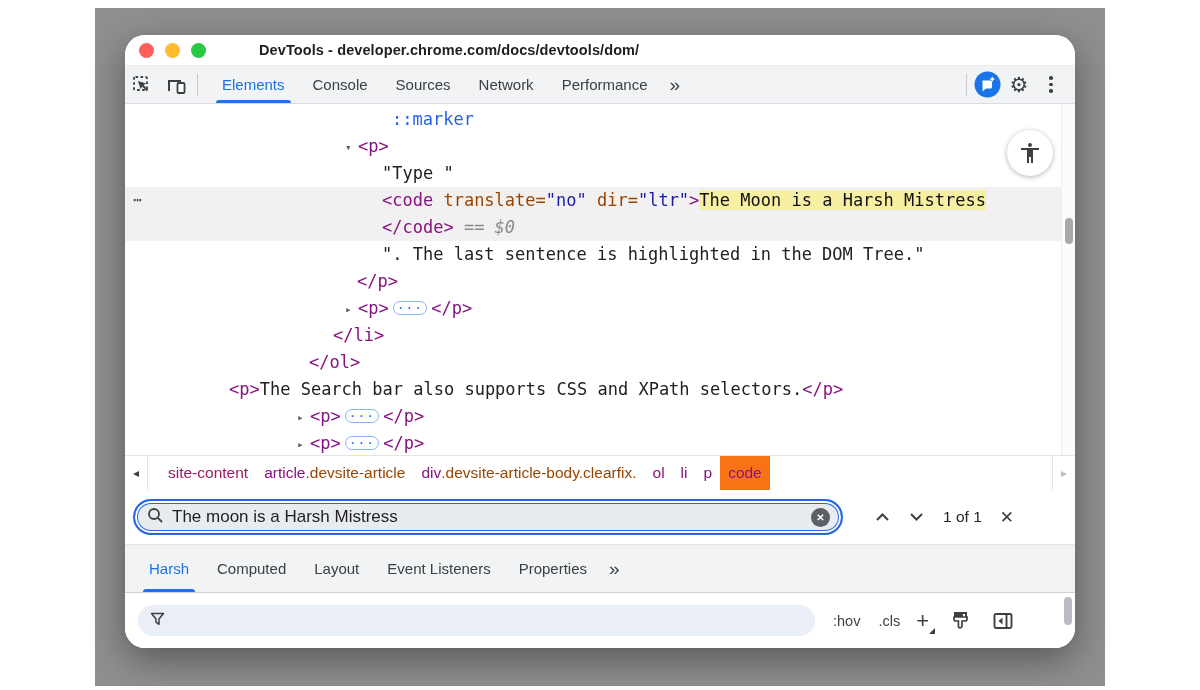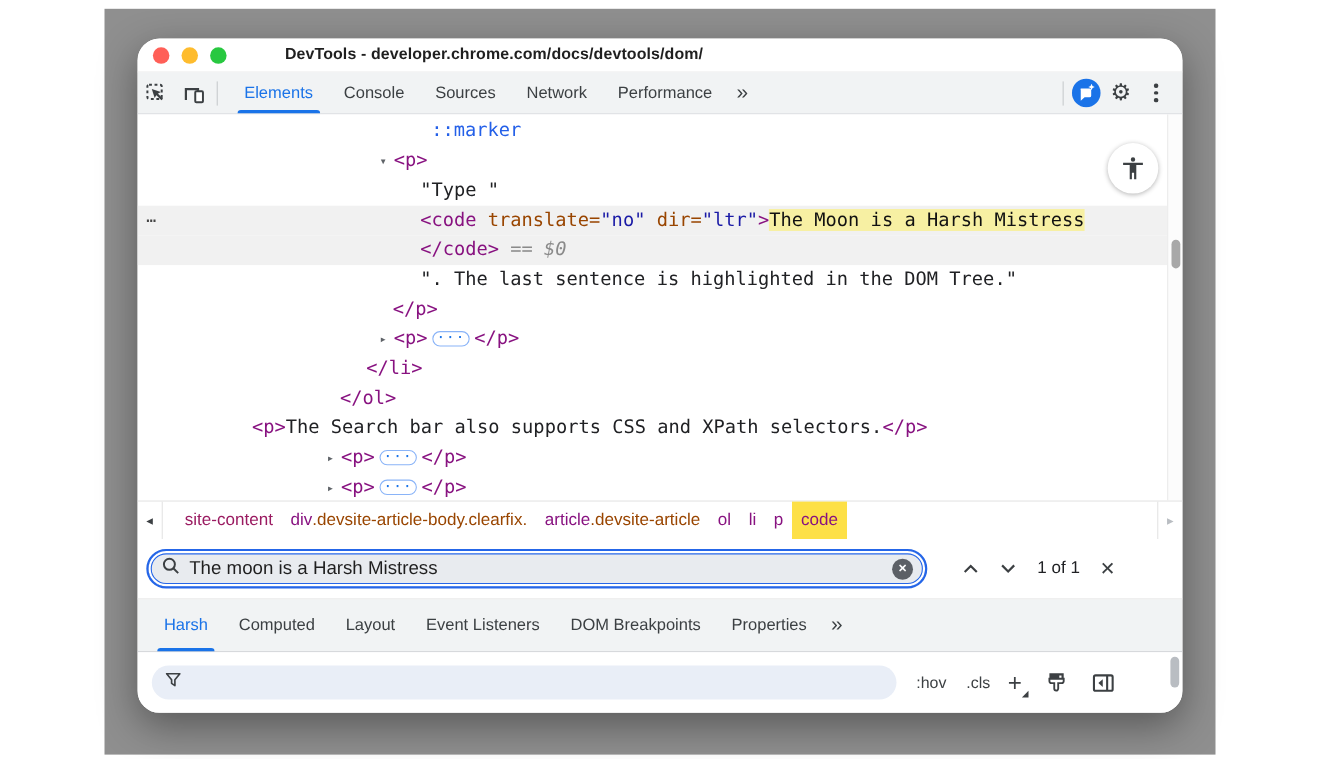--- a/index.html
+++ b/index.html
@@ -64,21 +64,21 @@
               justify-content:center; cursor:pointer; }
 
   
   .crumbbar { position:absolute; left:0; top:420px; width:100%; height:35px; background:#ffffff;
               border-top:1px solid #e4e4e4; display:flex; align-items:stretch; font-size:15.5px; }
   .crumb-nav { width:23px; display:flex; align-items:center; justify-content:center; color:#3c4043;
                border-right:1px solid #e4e4e4; cursor:pointer; font-size:12px; }
   .crumb-nav.right { margin-left:auto; border-right:none; border-left:1px solid #e4e4e4; color:#b9bdc2; }
   .crumb-list { display:flex; align-items:stretch; padding-left:12px; }
   .crumb { display:flex; align-items:center; padding:0 8px; cursor:pointer; white-space:nowrap; }
-  .crumb-sel { background:#fde047;text-align:right; }
+  .crumb-sel { background:#f97316;text-align:right; }
   .cp-idc { color:#9a1b61; }
   .cp-tag { color:#881280; }
   .cp-cls { color:#994500; }
 
   
   .searchrow { position:absolute; left:0; top:455px; width:100%; height:55px; background:#ffffff;
                border-bottom:1px solid #e4e4e4; display:flex; align-items:center; }
   .search-pill { position:relative; margin-left:8px; width:710px; height:36px; border-radius:18px;
                  background:#e8ebef; border:2px solid #2566e8;
                  box-shadow: inset 0 0 0 2px #ffffff, inset 0 0 0 3px #2566e8;
@@ -214,26 +214,26 @@
     <div class="tree-thumb"></div>
   </div>
 
   <div class="crumbbar">
     <div class="crumb-nav">◂</div>
     <div class="crumb-list" id="crumb-list">
         <span class="crumb">
           <span class="cp-idc">site-content</span>
         </span>
         <span class="crumb">
+          <span class="cp-tag">article</span>
+          <span class="cp-cls">.devsite-article</span>
+        </span>
+        <span class="crumb">
           <span class="cp-tag">div</span>
           <span class="cp-cls">.devsite-article-body.clearfix.</span>
-        </span>
-        <span class="crumb">
-          <span class="cp-tag">article</span>
-          <span class="cp-cls">.devsite-article</span>
         </span>
         <span class="crumb">
           <span class="cp-tag">ol</span>
         </span>
         <span class="crumb">
           <span class="cp-tag">li</span>
         </span>
         <span class="crumb">
           <span class="cp-tag">p</span>
         </span>
@@ -280,23 +280,20 @@
     <div class="tab">
         <span>Computed</span>
       </div>
     <div class="tab">
         <span>Layout</span>
       </div>
     <div class="tab">
         <span>Event Listeners</span>
       </div>
     <div class="tab">
-        <span>DOM Breakpoints</span>
-      </div>
-    <div class="tab">
         <span>Properties</span>
       </div>
     <div class="tab-more">
         <span>»</span>
       </div>
   </div>
 
   <div class="filterrow">
     <div class="filter-pill">
       <span class="funnel">

